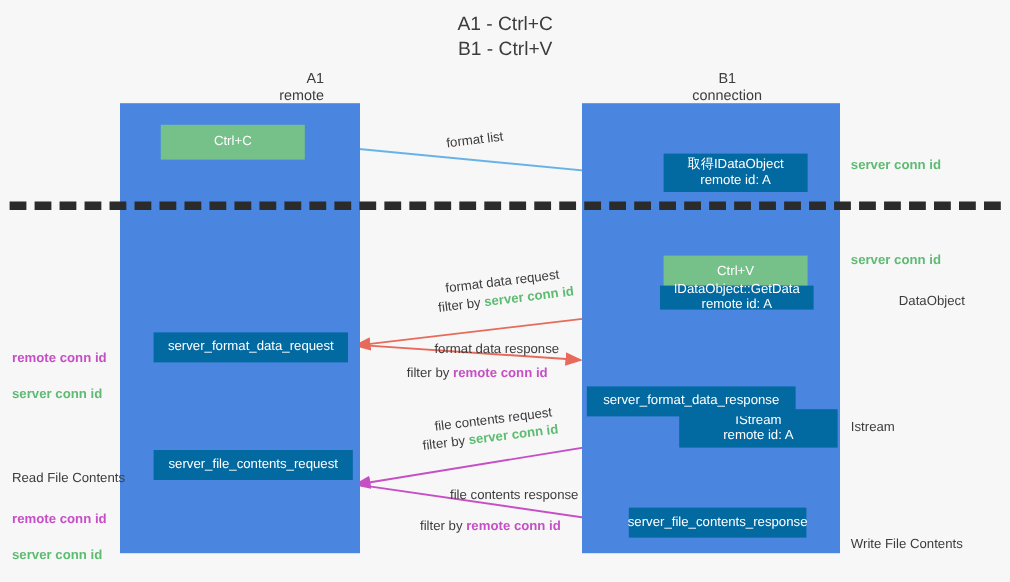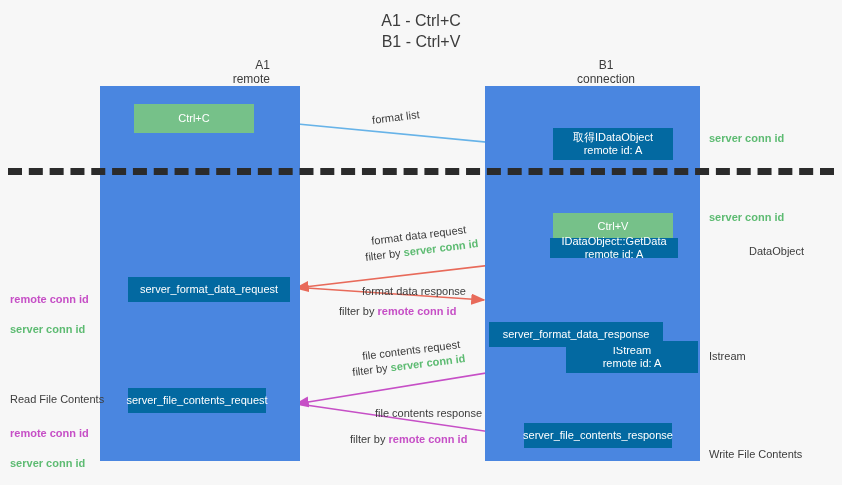--- a/index.html
+++ b/index.html
@@ -78,21 +78,21 @@
   .node.green  { background: #76c189; }
   .node.orange { background: #0369a1; }
 
   #node-ctrl-c        { left: 134px; top: 104px; width: 120px; height: 29px; }
   #node-get-idata     { left: 553px; top: 128px; width: 120px; height: 32px; }
   #node-ctrl-v        { left: 553px; top: 181px; width: 120px; height: 26px; margin-top: 32px; }
   #node-getdata       { left: 550px; top: 238px; width: 128px; height: 20px; }
   #node-istream       { left: 566px; top: 341px; width: 132px; height: 32px; }
   #node-fmt-req       { left: 128px; top: 277px; width: 162px; height: 25px; }
   #node-fmt-resp      { left: 489px; top: 287px; width: 174px; height: 25px; margin-top: 35px; }
-  #node-file-req      { left: 128px; top: 388px; width: 138px; height: 25px; }
+  #node-file-req      { left: 128px; top: 375px; width: 166px; height: 25px; }
   #node-file-resp     { left: 524px; top: 423px; width: 148px; height: 25px; }
 
   
   .edge-label {
     font-size: 11px;
     line-height: 15px;
     color: #3c3c3c;
     white-space: nowrap;
   }
   .edge-label .hl-server { color: #5dbb72; font-weight: bold; }

